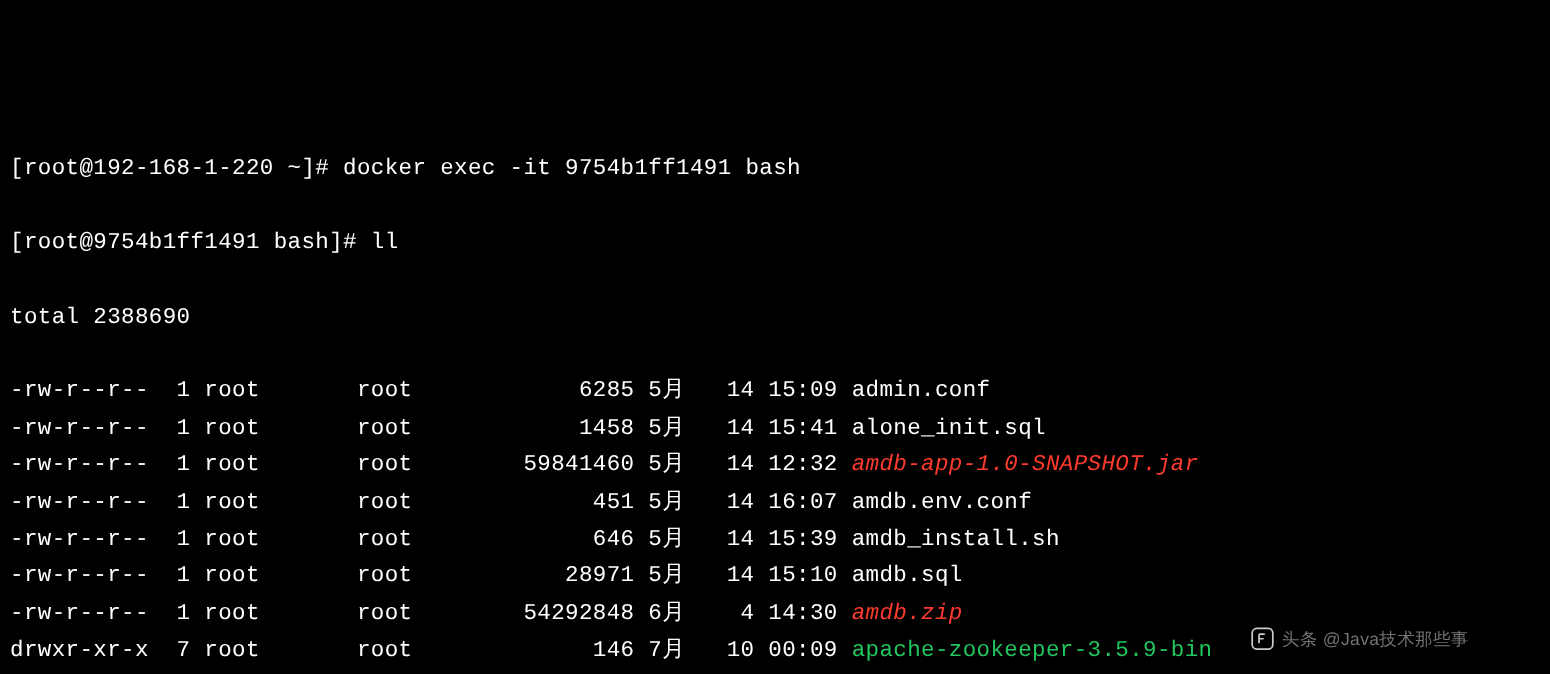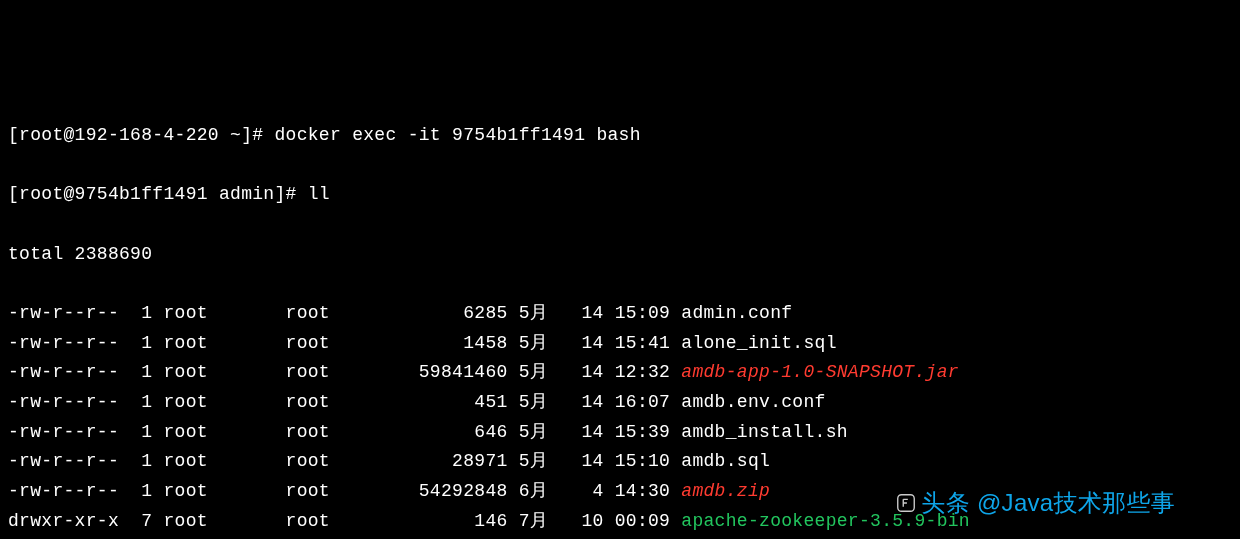--- a/index.html
+++ b/index.html
@@ -16,37 +16,37 @@
     white-space: pre;
     letter-spacing: 0.3px;
   }
   .line { display: block; }
   .red { color: #ff3b30; font-style: italic; }
   .blue { color: #22c55e; }
   .watermark {
     position: absolute;
     right: 65px;
     bottom: 16px;
-    color: #0ea5e9;
+    color: #737373;
     font-family: "PingFang SC", "Microsoft YaHei", sans-serif;
-    font-size: 24px;
+    font-size: 14px;
     display: flex;
     align-items: center;
     gap: 4px;
     pointer-events: none;
   }
   .watermark svg { flex-shrink: 0; }
 </style>
 </head>
 <body>
 
 
 
-<div class="line">[root@192-168-4-220 ~]# docker exec -it 9754b1ff1491 bash</div>
-<div class="line">[root@9754b1ff1491 admin]# ll</div>
+<div class="line">[root@192-168-1-220 ~]# docker exec -it 9754b1ff1491 bash</div>
+<div class="line">[root@9754b1ff1491 bash]# ll</div>
 <div class="line">total 2388690</div>
 <div id="listing"><div class="line"><span>-rw-r--r--  1 root       root            6285 5月   14 15:09 </span><span>admin.conf</span></div><div class="line"><span>-rw-r--r--  1 root       root            1458 5月   14 15:41 </span><span>alone_init.sql</span></div><div class="line"><span>-rw-r--r--  1 root       root        59841460 5月   14 12:32 </span><span class="red">amdb-app-1.0-SNAPSHOT.jar</span></div><div class="line"><span>-rw-r--r--  1 root       root             451 5月   14 16:07 </span><span>amdb.env.conf</span></div><div class="line"><span>-rw-r--r--  1 root       root             646 5月   14 15:39 </span><span>amdb_install.sh</span></div><div class="line"><span>-rw-r--r--  1 root       root           28971 5月   14 15:10 </span><span>amdb.sql</span></div><div class="line"><span>-rw-r--r--  1 root       root        54292848 6月    4 14:30 </span><span class="red">amdb.zip</span></div><div class="line"><span>drwxr-xr-x  7 root       root             146 7月   10 00:09 </span><span class="blue">apache-zookeeper-3.5.9-bin</span></div><div class="line"></div></div>
 
 <div class="watermark">
   <svg width="22" height="22" viewBox="0 0 24 24">
     <rect x="3" y="3" width="18" height="18" rx="4" fill="none" stroke="#cacaca" stroke-width="1.5"></rect>
     <path d="M9 8 L9 16 M9 8 L14 8 M9 12 L13 12" stroke="#cacaca" stroke-width="1.5" fill="none"></path>
   </svg>
   <span>头条 @Java技术那些事</span>
 </div>

